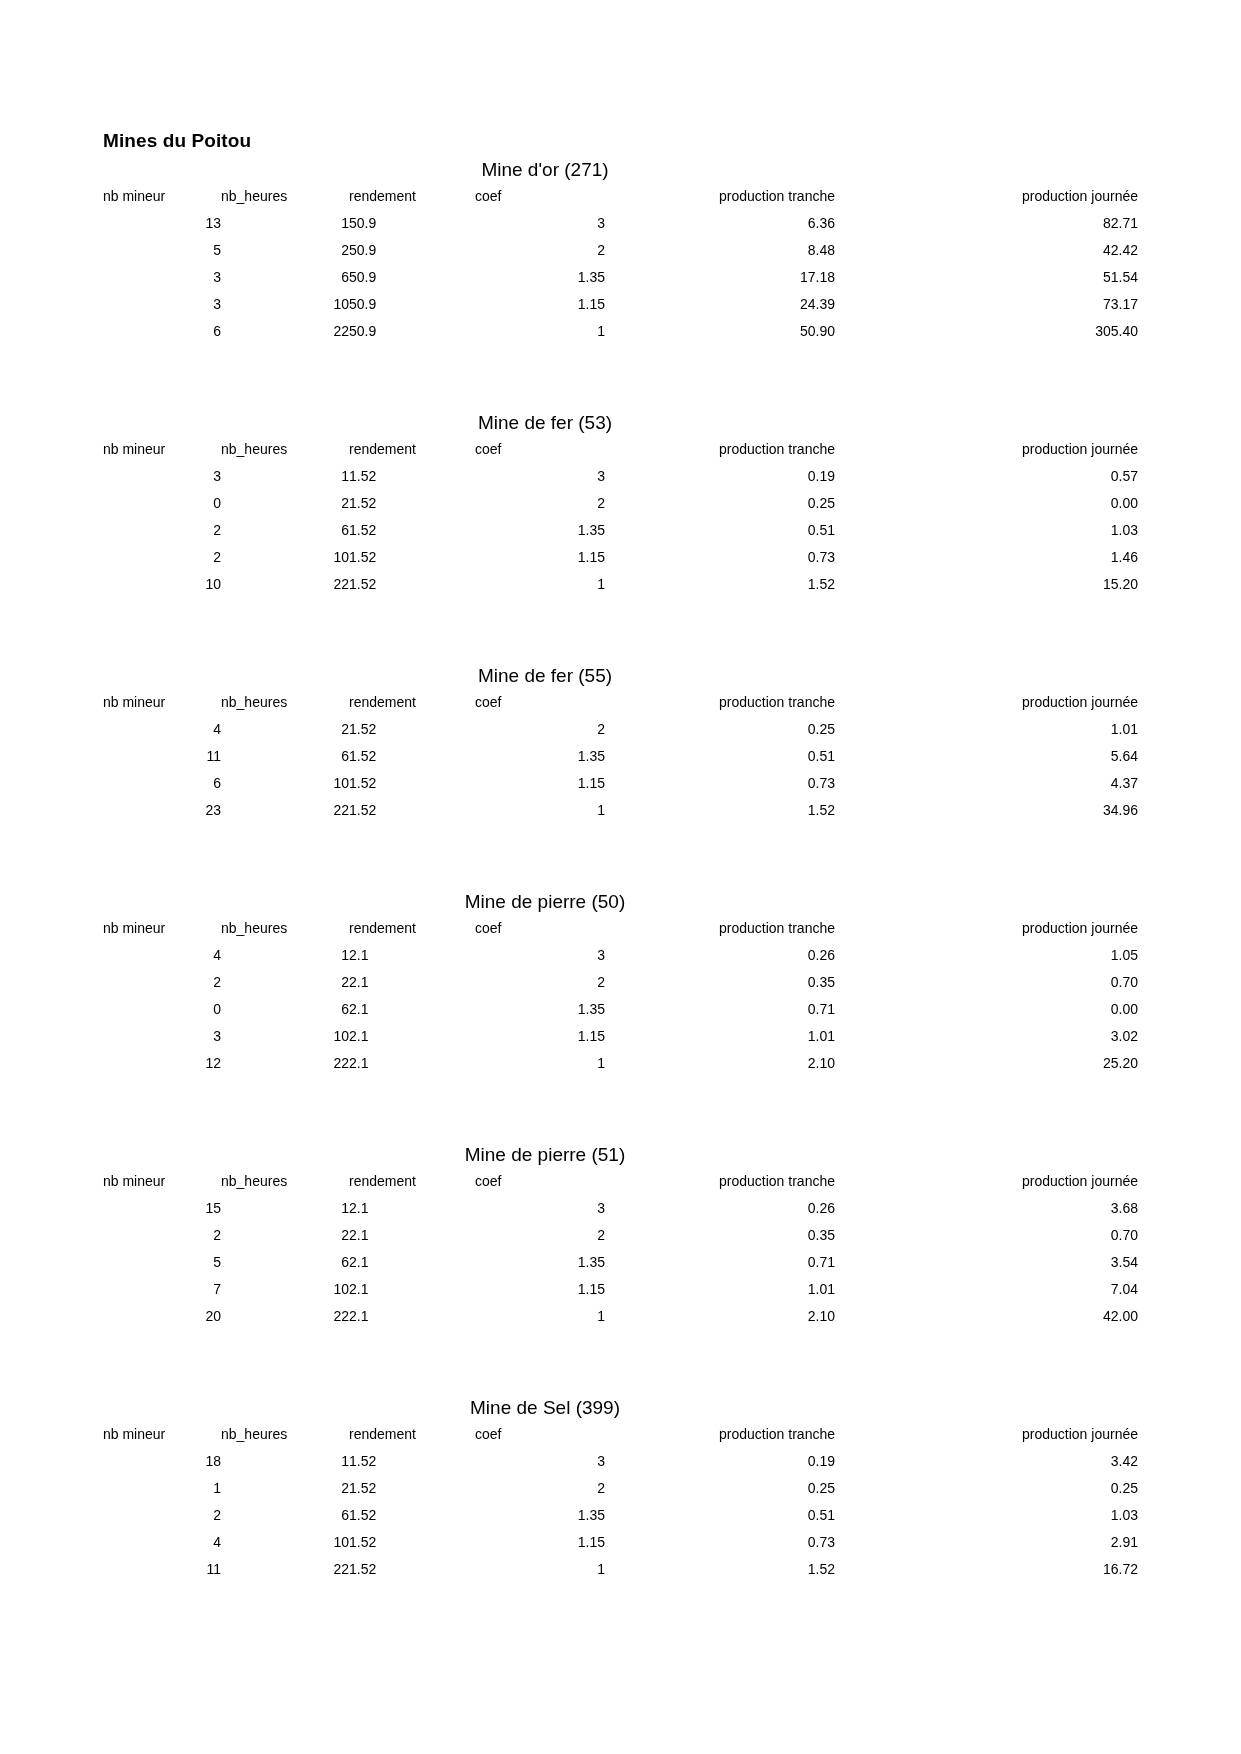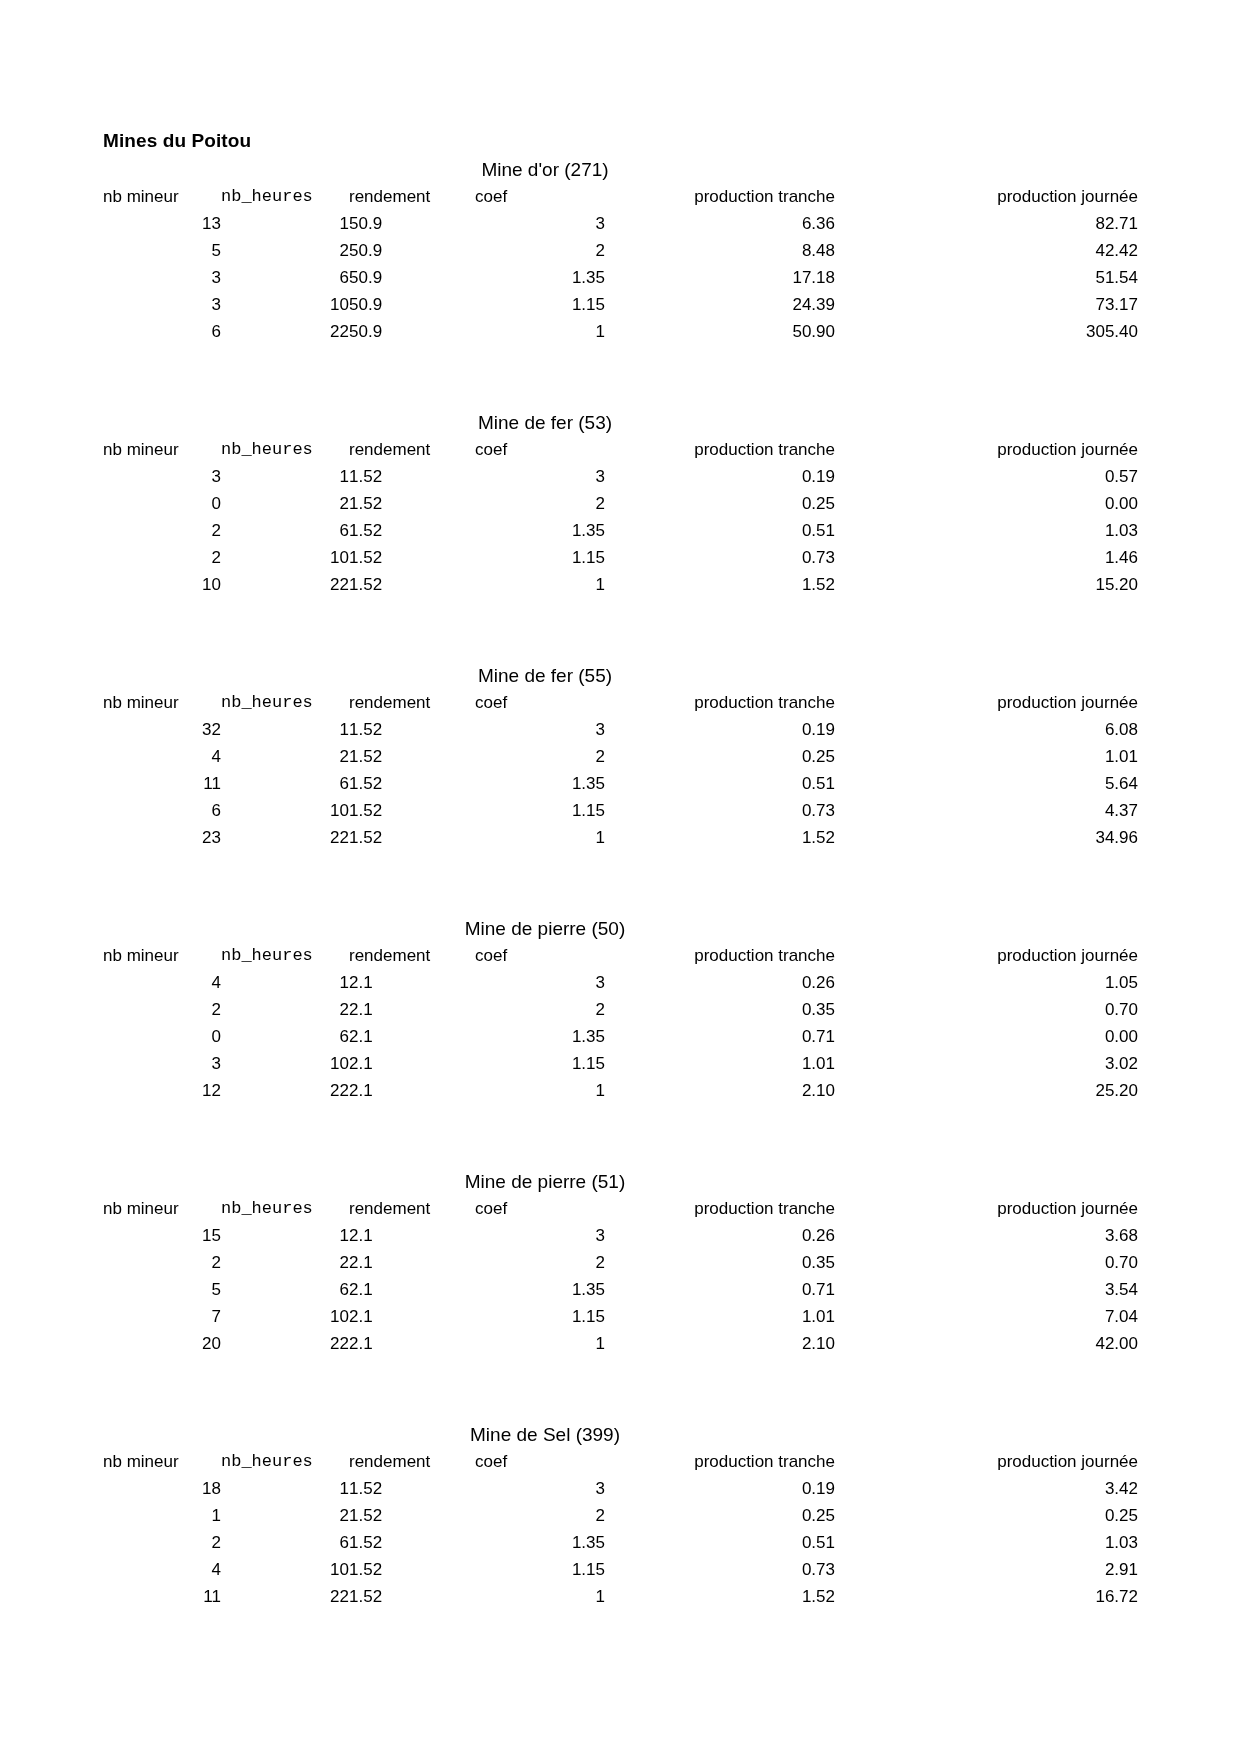--- a/index.html
+++ b/index.html
@@ -40,41 +40,41 @@
     text-align: center;
     font-size: 19px;
     line-height: 27px;
     font-weight: normal;
     padding-right: 76px;
   }
   table.mine-table {
     border-collapse: collapse;
     width: 100%;
     table-layout: fixed;
-    font-size: 17px;
+    font-size: 14px;
   }
   table.mine-table th,
   table.mine-table td {
     padding: 0;
     font-weight: normal;
     line-height: 27px;
     vertical-align: top;
     white-space: nowrap;
   }
   
   col.c-nbmineur        { width: 118px; }
   col.c-nbheures        { width: 128px; }
   col.c-rendement       { width: 126px; }
   col.c-coef            { width: 130px; }
   col.c-prodtranche     { width: 230px; }
   col.c-prodjournee     { width: 303px; }
 
   
   th.h-nbmineur     { text-align: left;  padding-left: 0px; }
-  th.h-nbheures     { text-align: left;  padding-left: 15px; font-family: Liberation Mono, monospace; }
+  th.h-nbheures     { text-align: left;  padding-left: 15px; }
   th.h-rendement    { text-align: left;  padding-left: 20px; }
   th.h-coef         { text-align: left;  padding-left: 16px; }
   th.h-prodtranche  { text-align: right; padding-right: 6px; }
   th.h-prodjournee  { text-align: right; padding-right: 32px; }
 
   
   td.d-nbmineur     { text-align: right; padding-right: 18px; }
   td.d-nbheures     { text-align: right; padding-right: 22px; }
   td.d-rendement    { text-align: left; padding-right: 38px; }
   td.d-coef         { text-align: right; padding-right: 44px; }
@@ -235,28 +235,20 @@
               <th class="h-nbmineur">nb mineur</th>
               <th class="h-nbheures">nb_heures</th>
               <th class="h-rendement">rendement</th>
               <th class="h-coef">coef</th>
               <th class="h-prodtranche">production tranche</th>
               <th class="h-prodjournee">production journée</th>
             </tr>
           </thead>
           <tbody>
             <tr>
-              <td class="d-nbmineur">32</td>
-              <td class="d-nbheures">1</td>
-              <td class="d-rendement">1.52</td>
-              <td class="d-coef">3</td>
-              <td class="d-prodtranche">0.19</td>
-              <td class="d-prodjournee">6.08</td>
-            </tr>
-            <tr>
               <td class="d-nbmineur">4</td>
               <td class="d-nbheures">2</td>
               <td class="d-rendement">1.52</td>
               <td class="d-coef">2</td>
               <td class="d-prodtranche">0.25</td>
               <td class="d-prodjournee">1.01</td>
             </tr>
             <tr>
               <td class="d-nbmineur">11</td>
               <td class="d-nbheures">6</td>

